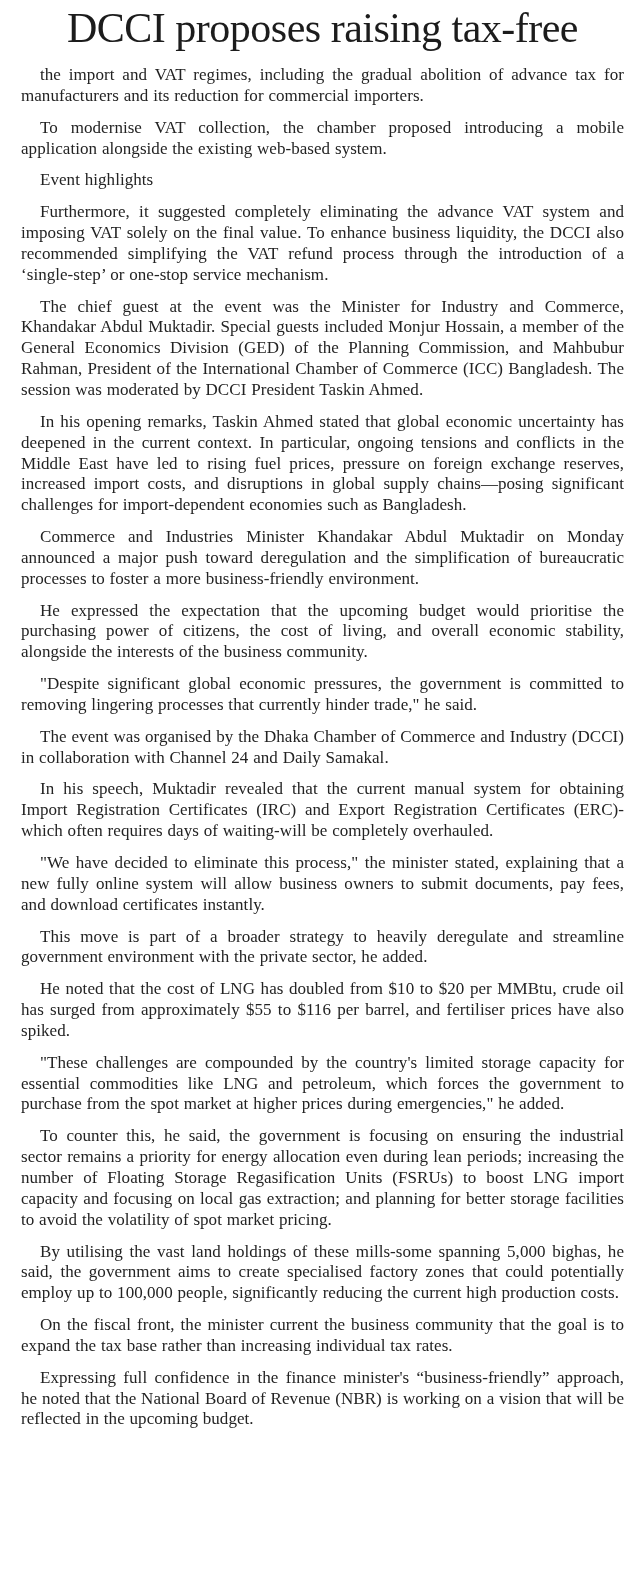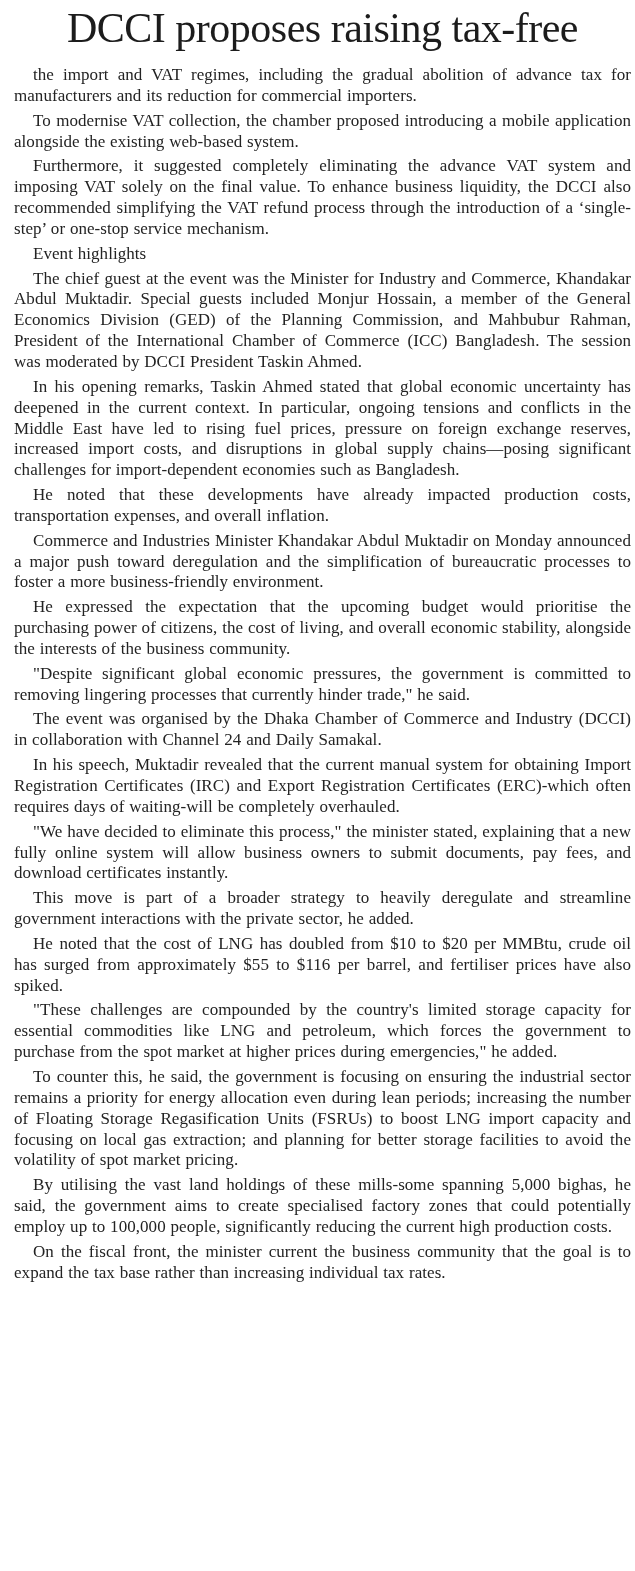--- a/index.html
+++ b/index.html
@@ -22,49 +22,49 @@
     margin: 0 0 13px 0;
     font-size: 42px;
     line-height: 48px;
     font-weight: 400;
     text-align: center;
     color: #1c1c1c;
     letter-spacing: -0.5px;
     font-family: "Liberation Serif", "DejaVu Serif", serif;
   }
   .article-body p {
-    margin: 4px;
+    margin: 11px;
     font-size: 17px;
     line-height: 20.85px;
     color: #232323;
     text-align: justify;
     text-indent: 19px;
     word-spacing: 0.5px;
     letter-spacing: 0.05px;
   }
 </style>
 </head>
 <body>
 
 <div class="page">
   <h1 class="headline">DCCI proposes raising tax-free</h1>
   <div class="article-body">
       <p>the import and VAT regimes, including the gradual abolition of advance tax for manufacturers and its reduction for commercial importers.</p>
       <p>To modernise VAT collection, the chamber proposed introducing a mobile application alongside the existing web-based system.</p>
+      <p>Event highlights</p>
       <p>Furthermore, it suggested completely eliminating the advance VAT system and imposing VAT solely on the final value. To enhance business liquidity, the DCCI also recommended simplifying the VAT refund process through the introduction of a ‘single-step’ or one-stop service mechanism.</p>
-      <p>Event highlights</p>
       <p>The chief guest at the event was the Minister for Industry and Commerce, Khandakar Abdul Muktadir. Special guests included Monjur Hossain, a member of the General Economics Division (GED) of the Planning Commission, and Mahbubur Rahman, President of the International Chamber of Commerce (ICC) Bangladesh. The session was moderated by DCCI President Taskin Ahmed.</p>
       <p>In his opening remarks, Taskin Ahmed stated that global economic uncertainty has deepened in the current context. In particular, ongoing tensions and conflicts in the Middle East have led to rising fuel prices, pressure on foreign exchange reserves, increased import costs, and disruptions in global supply chains—posing significant challenges for import-dependent economies such as Bangladesh.</p>
-      <p>He noted that these developments have already impacted production costs, transportation expenses, and overall inflation.</p>
       <p>Commerce and Industries Minister Khandakar Abdul Muktadir on Monday announced a major push toward deregulation and the simplification of bureaucratic processes to foster a more business-friendly environment.</p>
       <p>He expressed the expectation that the upcoming budget would prioritise the purchasing power of citizens, the cost of living, and overall economic stability, alongside the interests of the business community.</p>
       <p>"Despite significant global economic pressures, the government is committed to removing lingering processes that currently hinder trade," he said.</p>
       <p>The event was organised by the Dhaka Chamber of Commerce and Industry (DCCI) in collaboration with Channel 24 and Daily Samakal.</p>
       <p>In his speech, Muktadir revealed that the current manual system for obtaining Import Registration Certificates (IRC) and Export Registration Certificates (ERC)-which often requires days of waiting-will be completely overhauled.</p>
       <p>"We have decided to eliminate this process," the minister stated, explaining that a new fully online system will allow business owners to submit documents, pay fees, and download certificates instantly.</p>
-      <p>This move is part of a broader strategy to heavily deregulate and streamline government interactions with the private sector, he added.</p>
+      <p>This move is part of a broader strategy to heavily deregulate and streamline government environment with the private sector, he added.</p>
       <p>He noted that the cost of LNG has doubled from $10 to $20 per MMBtu, crude oil has surged from approximately $55 to $116 per barrel, and fertiliser prices have also spiked.</p>
       <p>"These challenges are compounded by the country's limited storage capacity for essential commodities like LNG and petroleum, which forces the government to purchase from the spot market at higher prices during emergencies," he added.</p>
       <p>To counter this, he said, the government is focusing on ensuring the industrial sector remains a priority for energy allocation even during lean periods; increasing the number of Floating Storage Regasification Units (FSRUs) to boost LNG import capacity and focusing on local gas extraction; and planning for better storage facilities to avoid the volatility of spot market pricing.</p>
       <p>By utilising the vast land holdings of these mills-some spanning 5,000 bighas, he said, the government aims to create specialised factory zones that could potentially employ up to 100,000 people, significantly reducing the current high production costs.</p>
       <p>On the fiscal front, the minister current the business community that the goal is to expand the tax base rather than increasing individual tax rates.</p>
+      <p>Expressing full confidence in the finance minister's “business-friendly” approach, he noted that the National Board of Revenue (NBR) is working on a vision that will be reflected in the upcoming budget.</p>
     </div>
 </div>
 
 </body></html>

